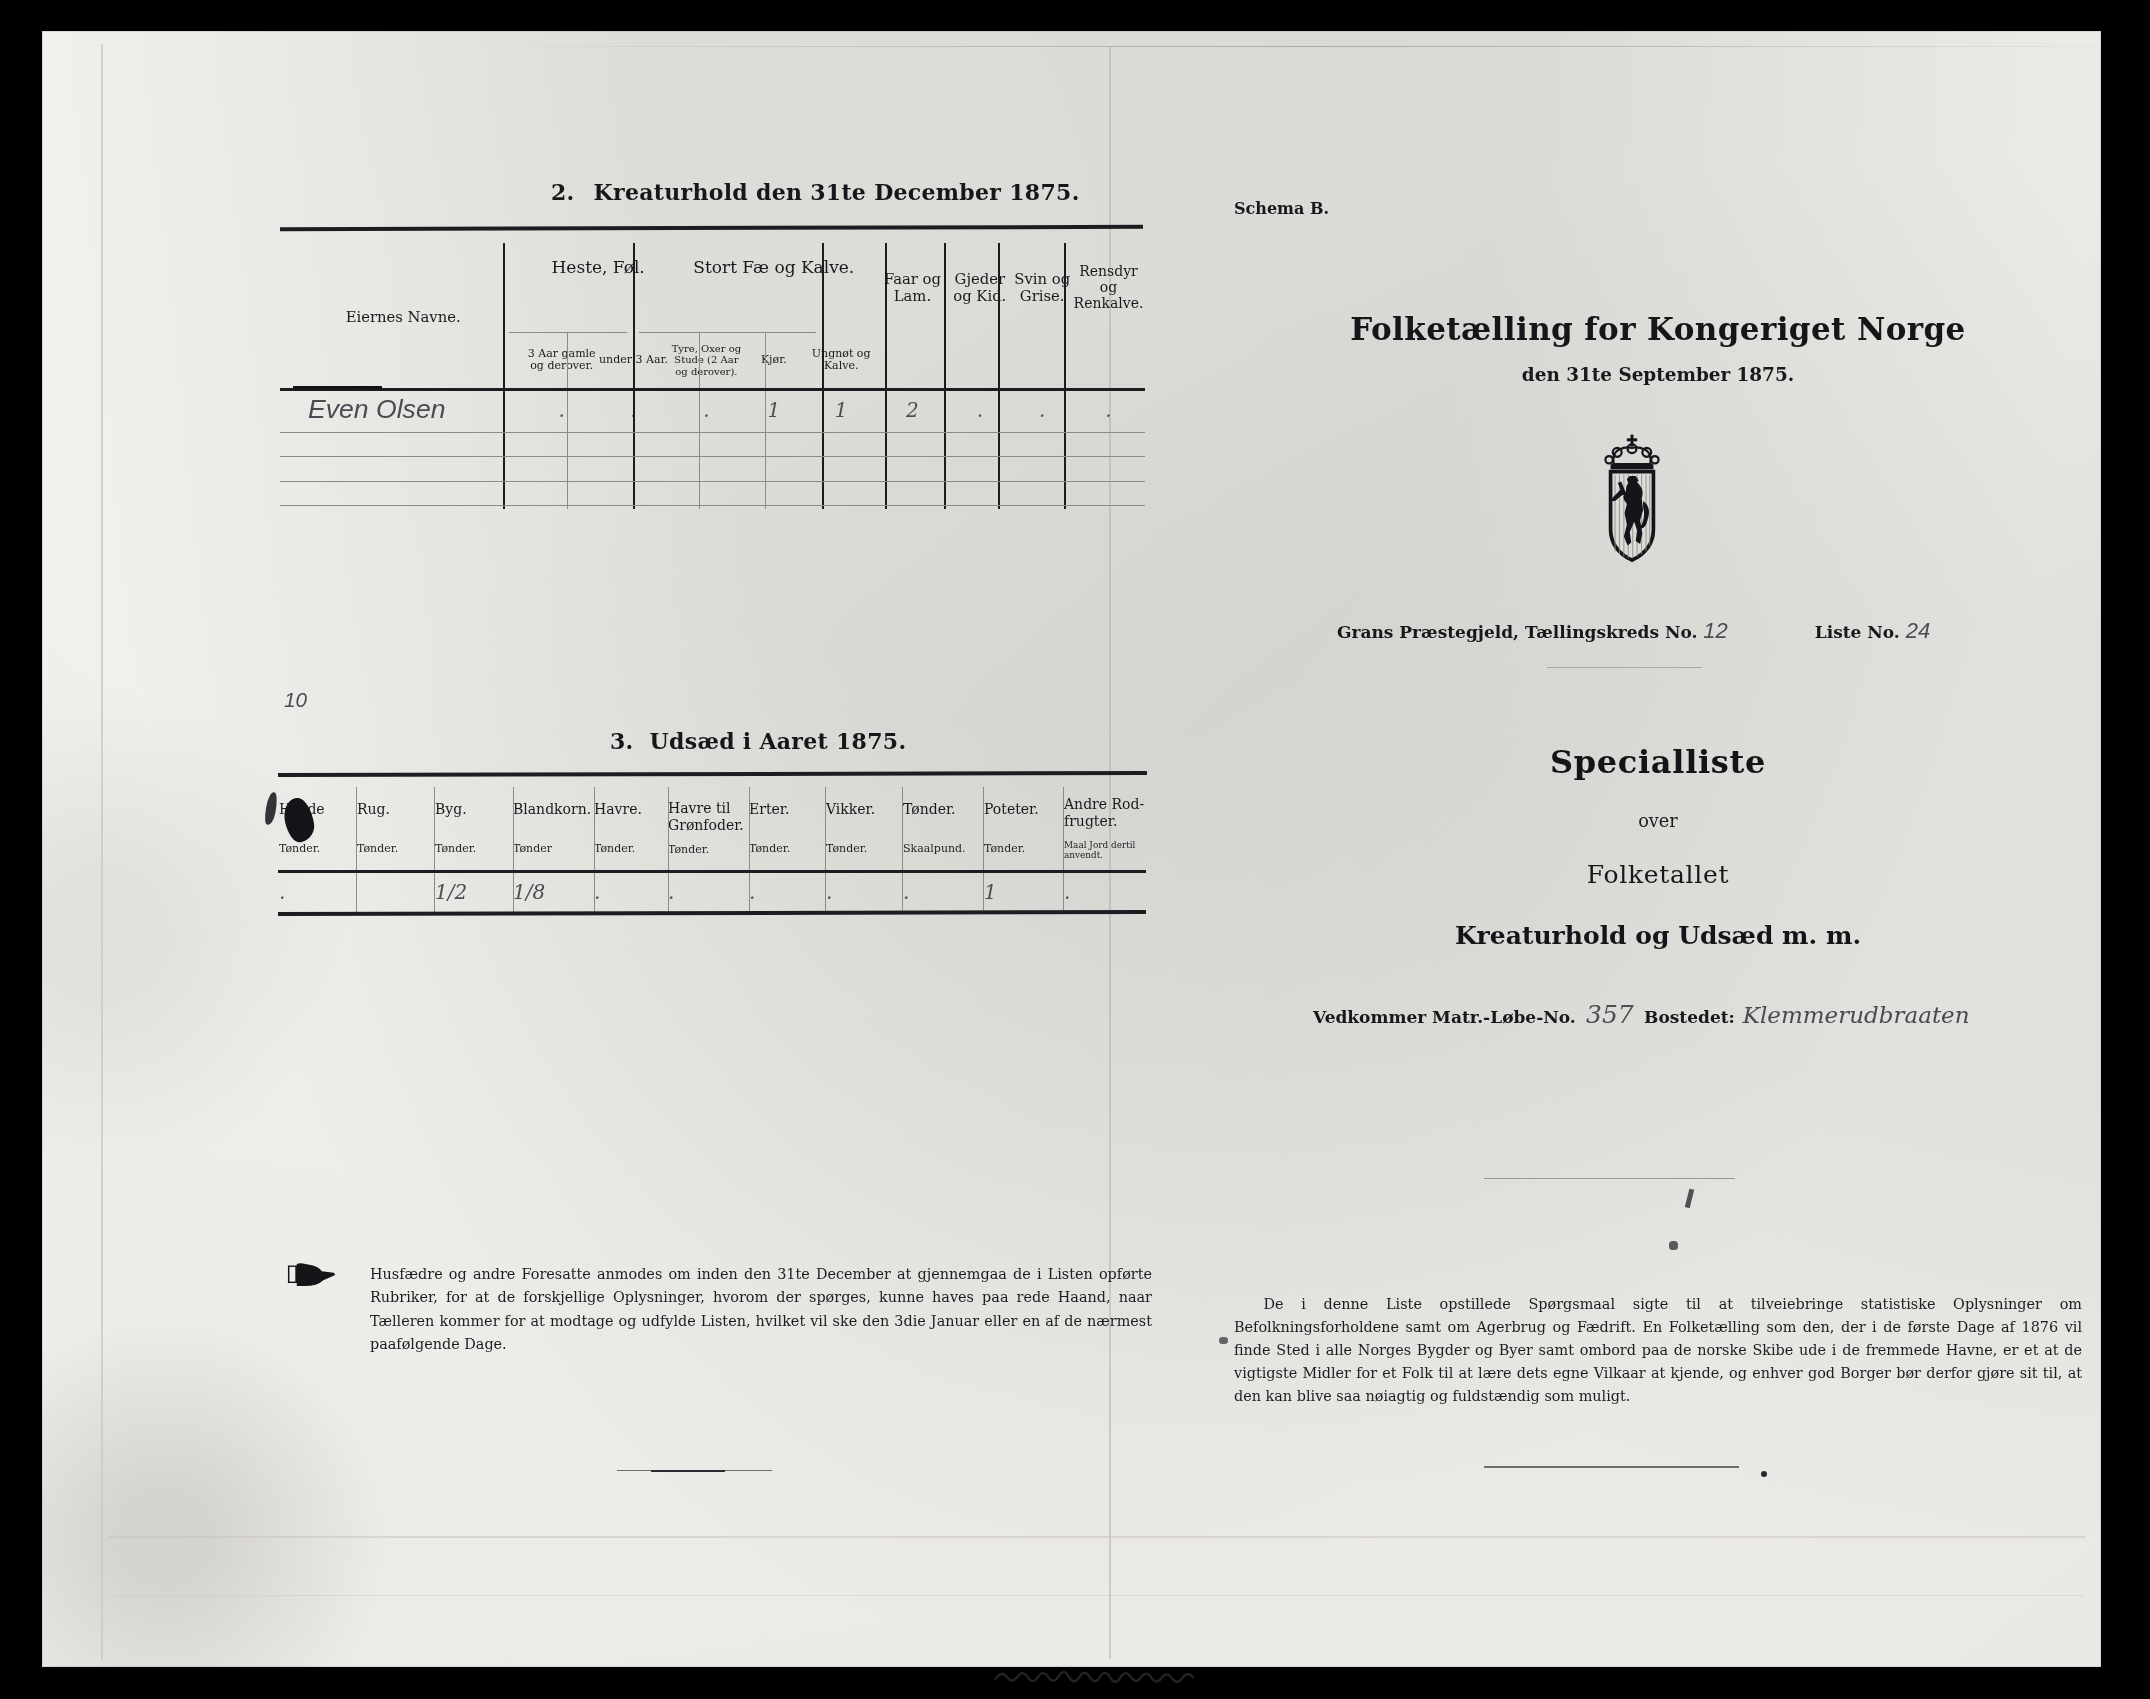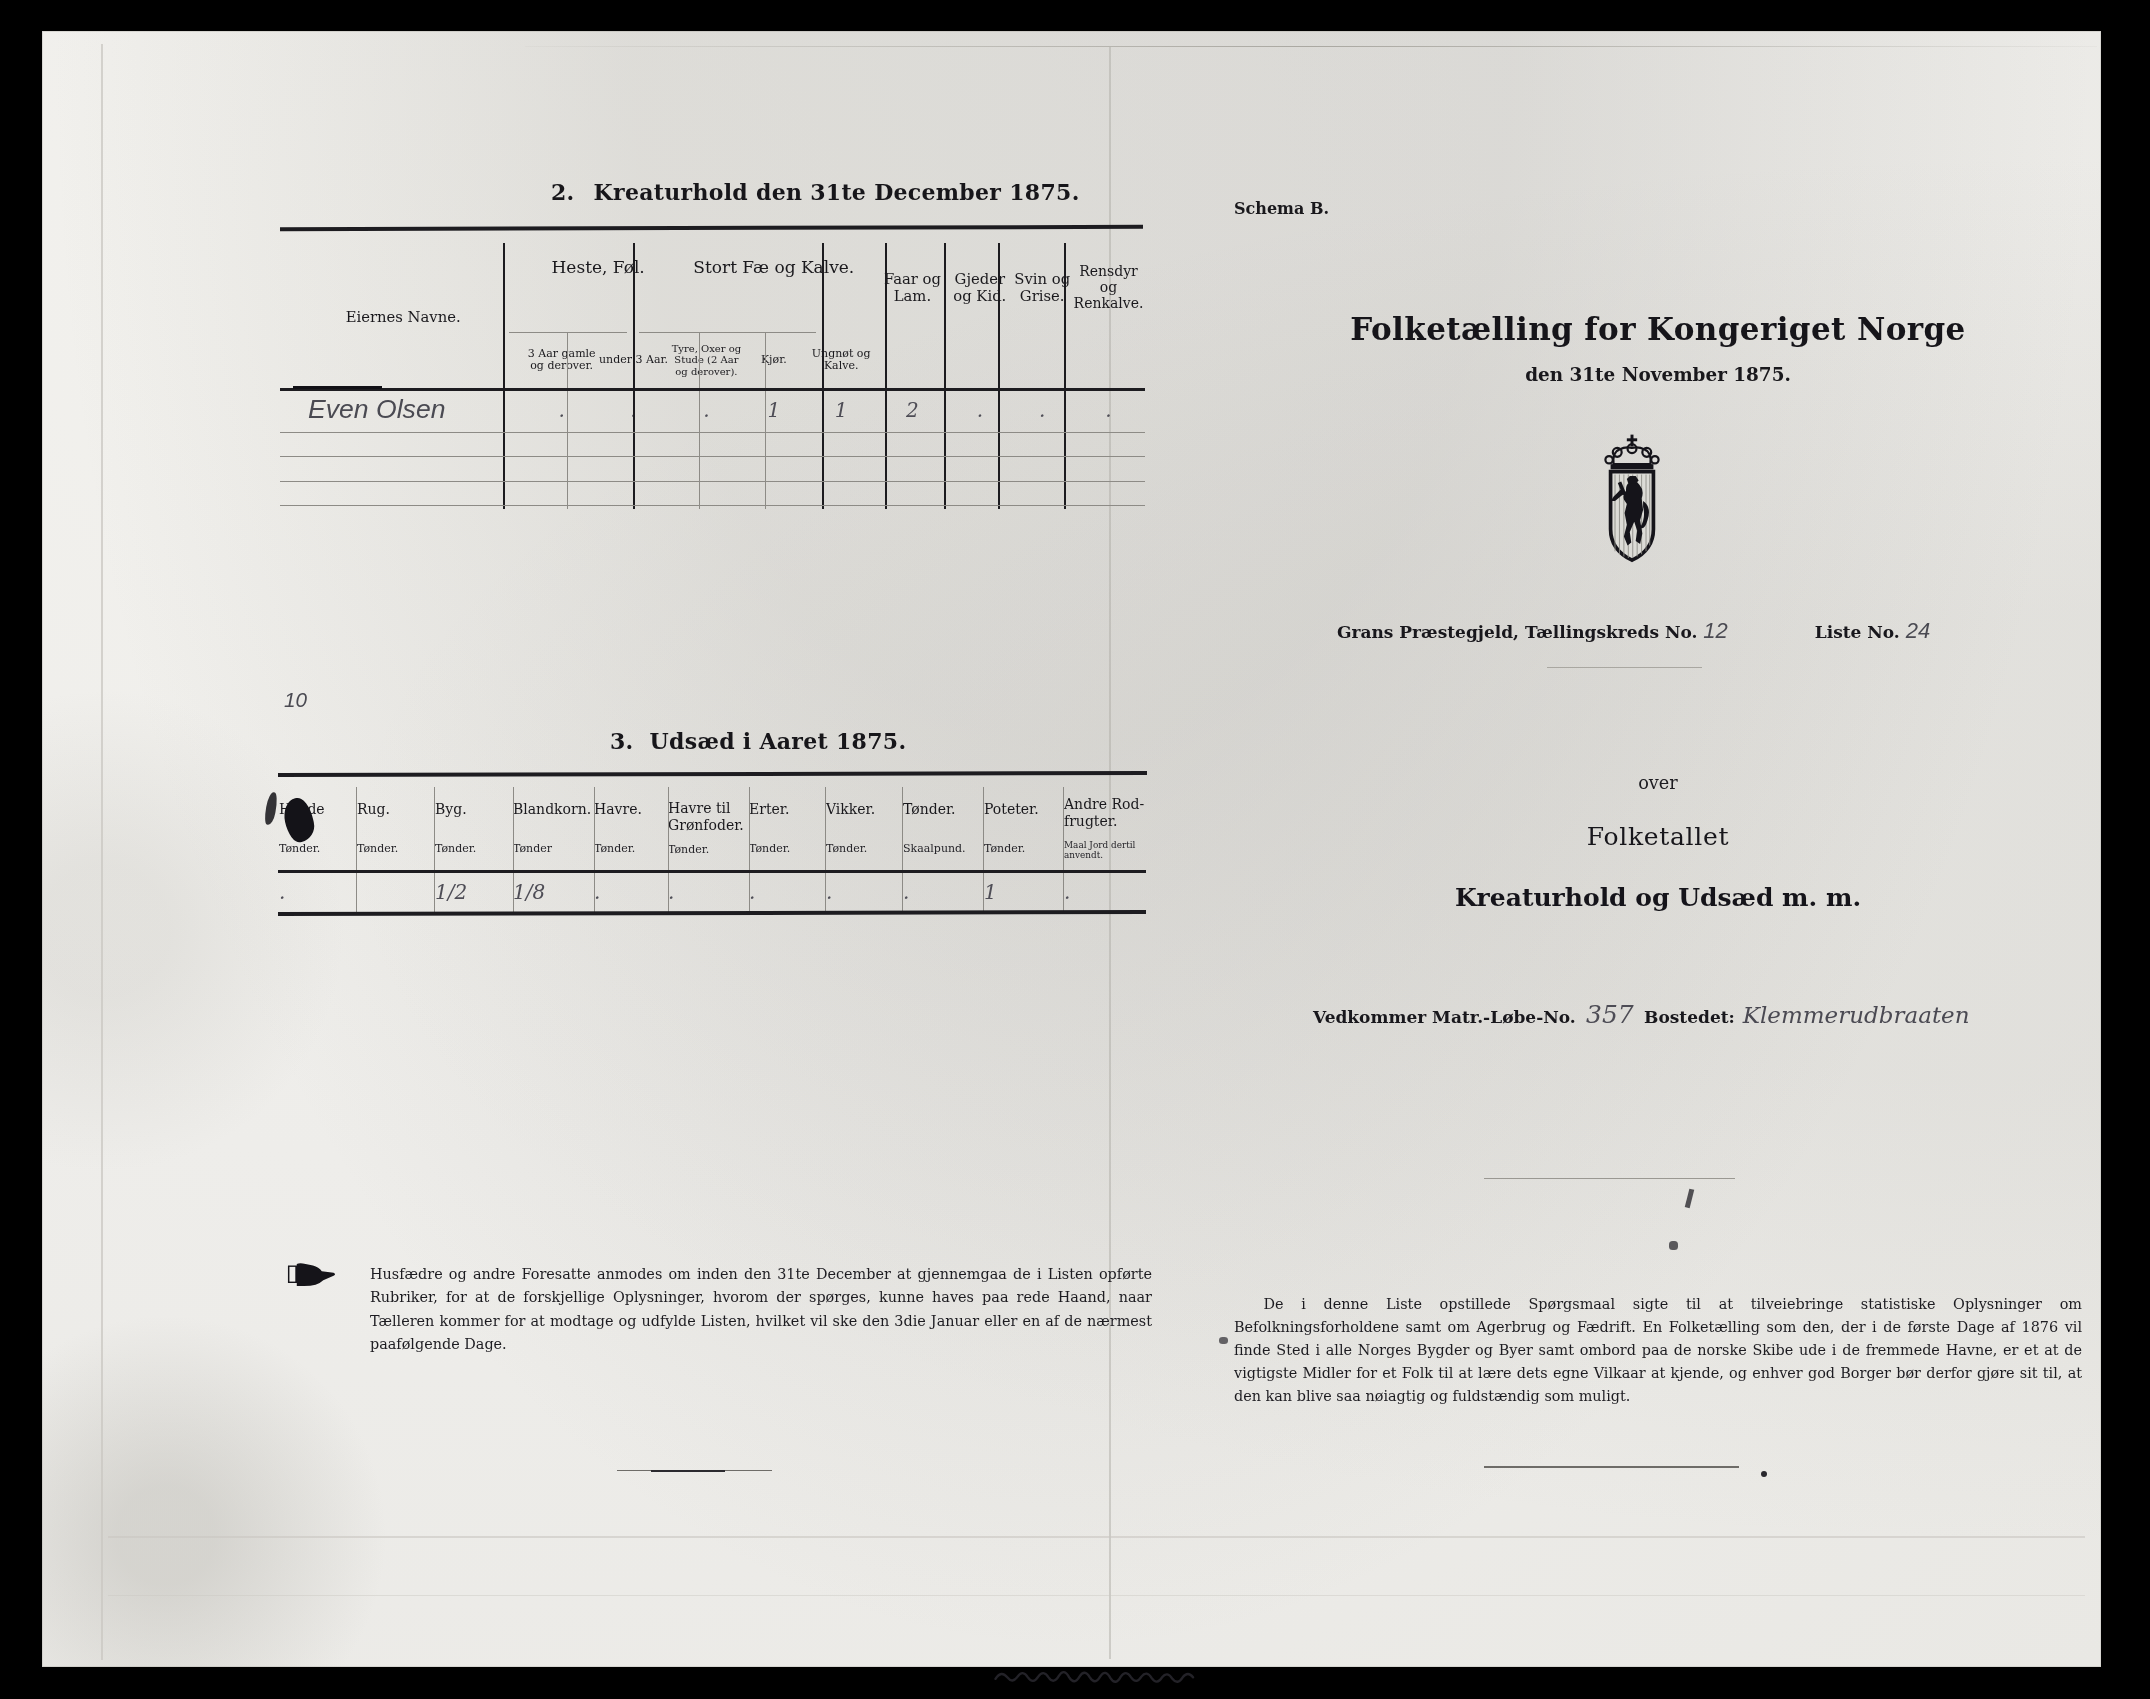--- a/index.html
+++ b/index.html
@@ -401,21 +401,21 @@
       <path d="M6 12 L6 32 L14 32 L14 12 Z" fill="#efeeeb"></path>
     </svg>
   </div>
   <div id="instr-left">Husfædre og andre Foresatte anmodes om inden den 31te December at gjennemgaa de i Listen opførte Rubriker, for at de forskjellige Oplysninger, hvorom der spørges, kunne haves paa rede Haand, naar Tælleren kommer for at modtage og udfylde Listen, hvilket vil ske den 3die Januar eller en af de nærmest paafølgende Dage.</div>
 
   <div id="rule-l1"></div>
   <div id="rule-l1b"></div>
 
   <div id="schema">Schema B.</div>
   <div id="title-main">Folketælling for Kongeriget Norge</div>
-  <div id="title-date">den 31te November 1875.</div>
+  <div id="title-date">den 31te September 1875.</div>
 
   <div id="coa">
     <svg viewBox="0 0 130 200" width="96" height="148">
 
       <rect x="63" y="2" width="4" height="16" fill="#15141a"></rect>
       <rect x="58" y="7" width="14" height="4" fill="#15141a"></rect>
 
       <path d="M40 42 Q38 26 48 22 Q56 18 65 20 Q74 18 82 22 Q92 26 90 42 Z" fill="none" stroke="#15141a" stroke-width="3"></path>
       <circle cx="45" cy="26" r="6" fill="none" stroke="#15141a" stroke-width="3"></circle>
       <circle cx="65" cy="21" r="6" fill="none" stroke="#15141a" stroke-width="3"></circle>
@@ -448,20 +448,21 @@
       </g>
     </svg>
   </div>
 
   <div id="line-kreds">
     <span>Grans Præstegjeld, Tællingskreds No.</span><span class="hand">12</span><span class="spacer"></span><span>Liste No.</span><span class="hand">24</span>
   </div>
   <div id="rule-kreds"></div>
 
   <div id="spec-block">
+    <div class="t1">Specialliste</div>
     <div class="t2">over</div>
     <div class="t3">Folketallet</div>
     <div class="t5">Kreaturhold og Udsæd m. m.</div>
   </div>
 
   <div id="matr-line">
     <span>Vedkommer Matr.-Løbe-No.</span><span class="hand-num">357</span><span>Bostedet:</span><span class="hand-place">Klemmerudbraaten</span>
   </div>
 
   <div id="rule-r1"></div>

